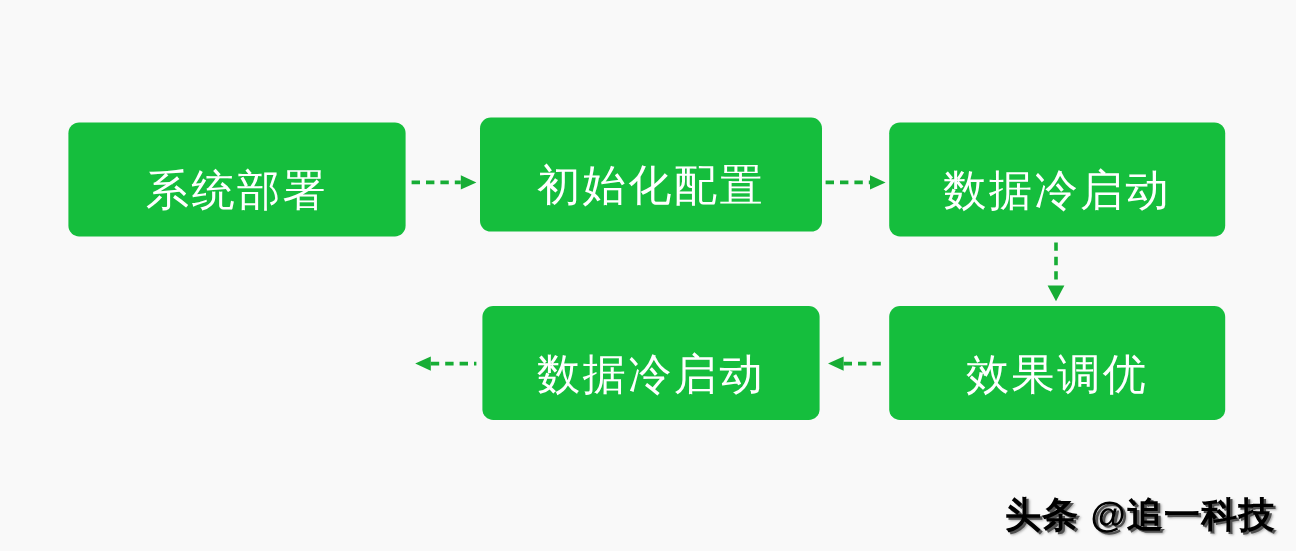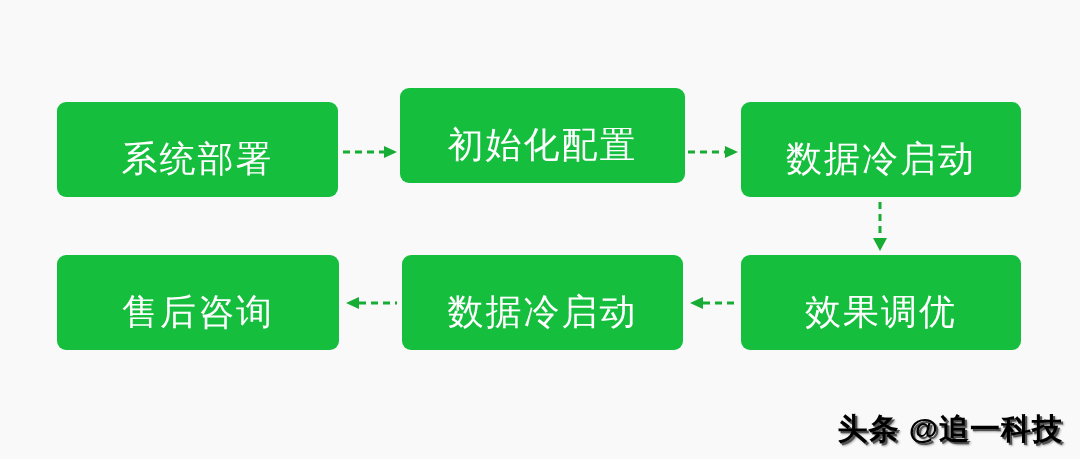--- a/index.html
+++ b/index.html
@@ -30,21 +30,21 @@
     justify-content:center;
   }
   .node span{
     color:var(--node-text);
     font-size:36px;
     letter-spacing:2px;
     white-space:nowrap;
     margin-top:20px;
   }
   .n1{left:57px;  top:102px; width:281px; height:95px;}
-  .n2{left:400px; top:88px; width:285px; height:95px;}
+  .n2{left:400px; top:98px; width:285px; height:95px;}
   .n3{left:741px; top:102px; width:280px; height:95px;}
   .n4{left:741px; top:255px; width:280px; height:95px;}
   .n5{left:402px; top:255px; width:281px; height:95px;}
   .n6{left:57px;  top:255px; width:282px; height:95px;}
   .arrow{
     position:absolute;
     color:var(--arrow);
     overflow:visible;
   }
   .a1{left:342px; top:145px;}
@@ -77,23 +77,20 @@
   </div>
   <div class="node n3">
     <span>数据冷启动</span>
   </div>
   <div class="node n4">
     <span>效果调优</span>
   </div>
   <div class="node n5">
     <span>数据冷启动</span>
   </div>
-  <div class="node n6">
-    <span>售后咨询</span>
-  </div>
 
   <svg class="arrow a1" width="56" height="14" aria-hidden="true">
     <line x1="1" y1="7" x2="42" y2="7" stroke="currentColor" stroke-width="3" stroke-dasharray="7 5"></line>
     <polygon points="42,1 55,7 42,13" fill="currentColor"></polygon>
   </svg>
 
   <svg class="arrow a2" width="52" height="14" aria-hidden="true">
     <line x1="1" y1="7" x2="38" y2="7" stroke="currentColor" stroke-width="3" stroke-dasharray="7 5"></line>
     <polygon points="38,1 51,7 38,13" fill="currentColor"></polygon>
   </svg>

